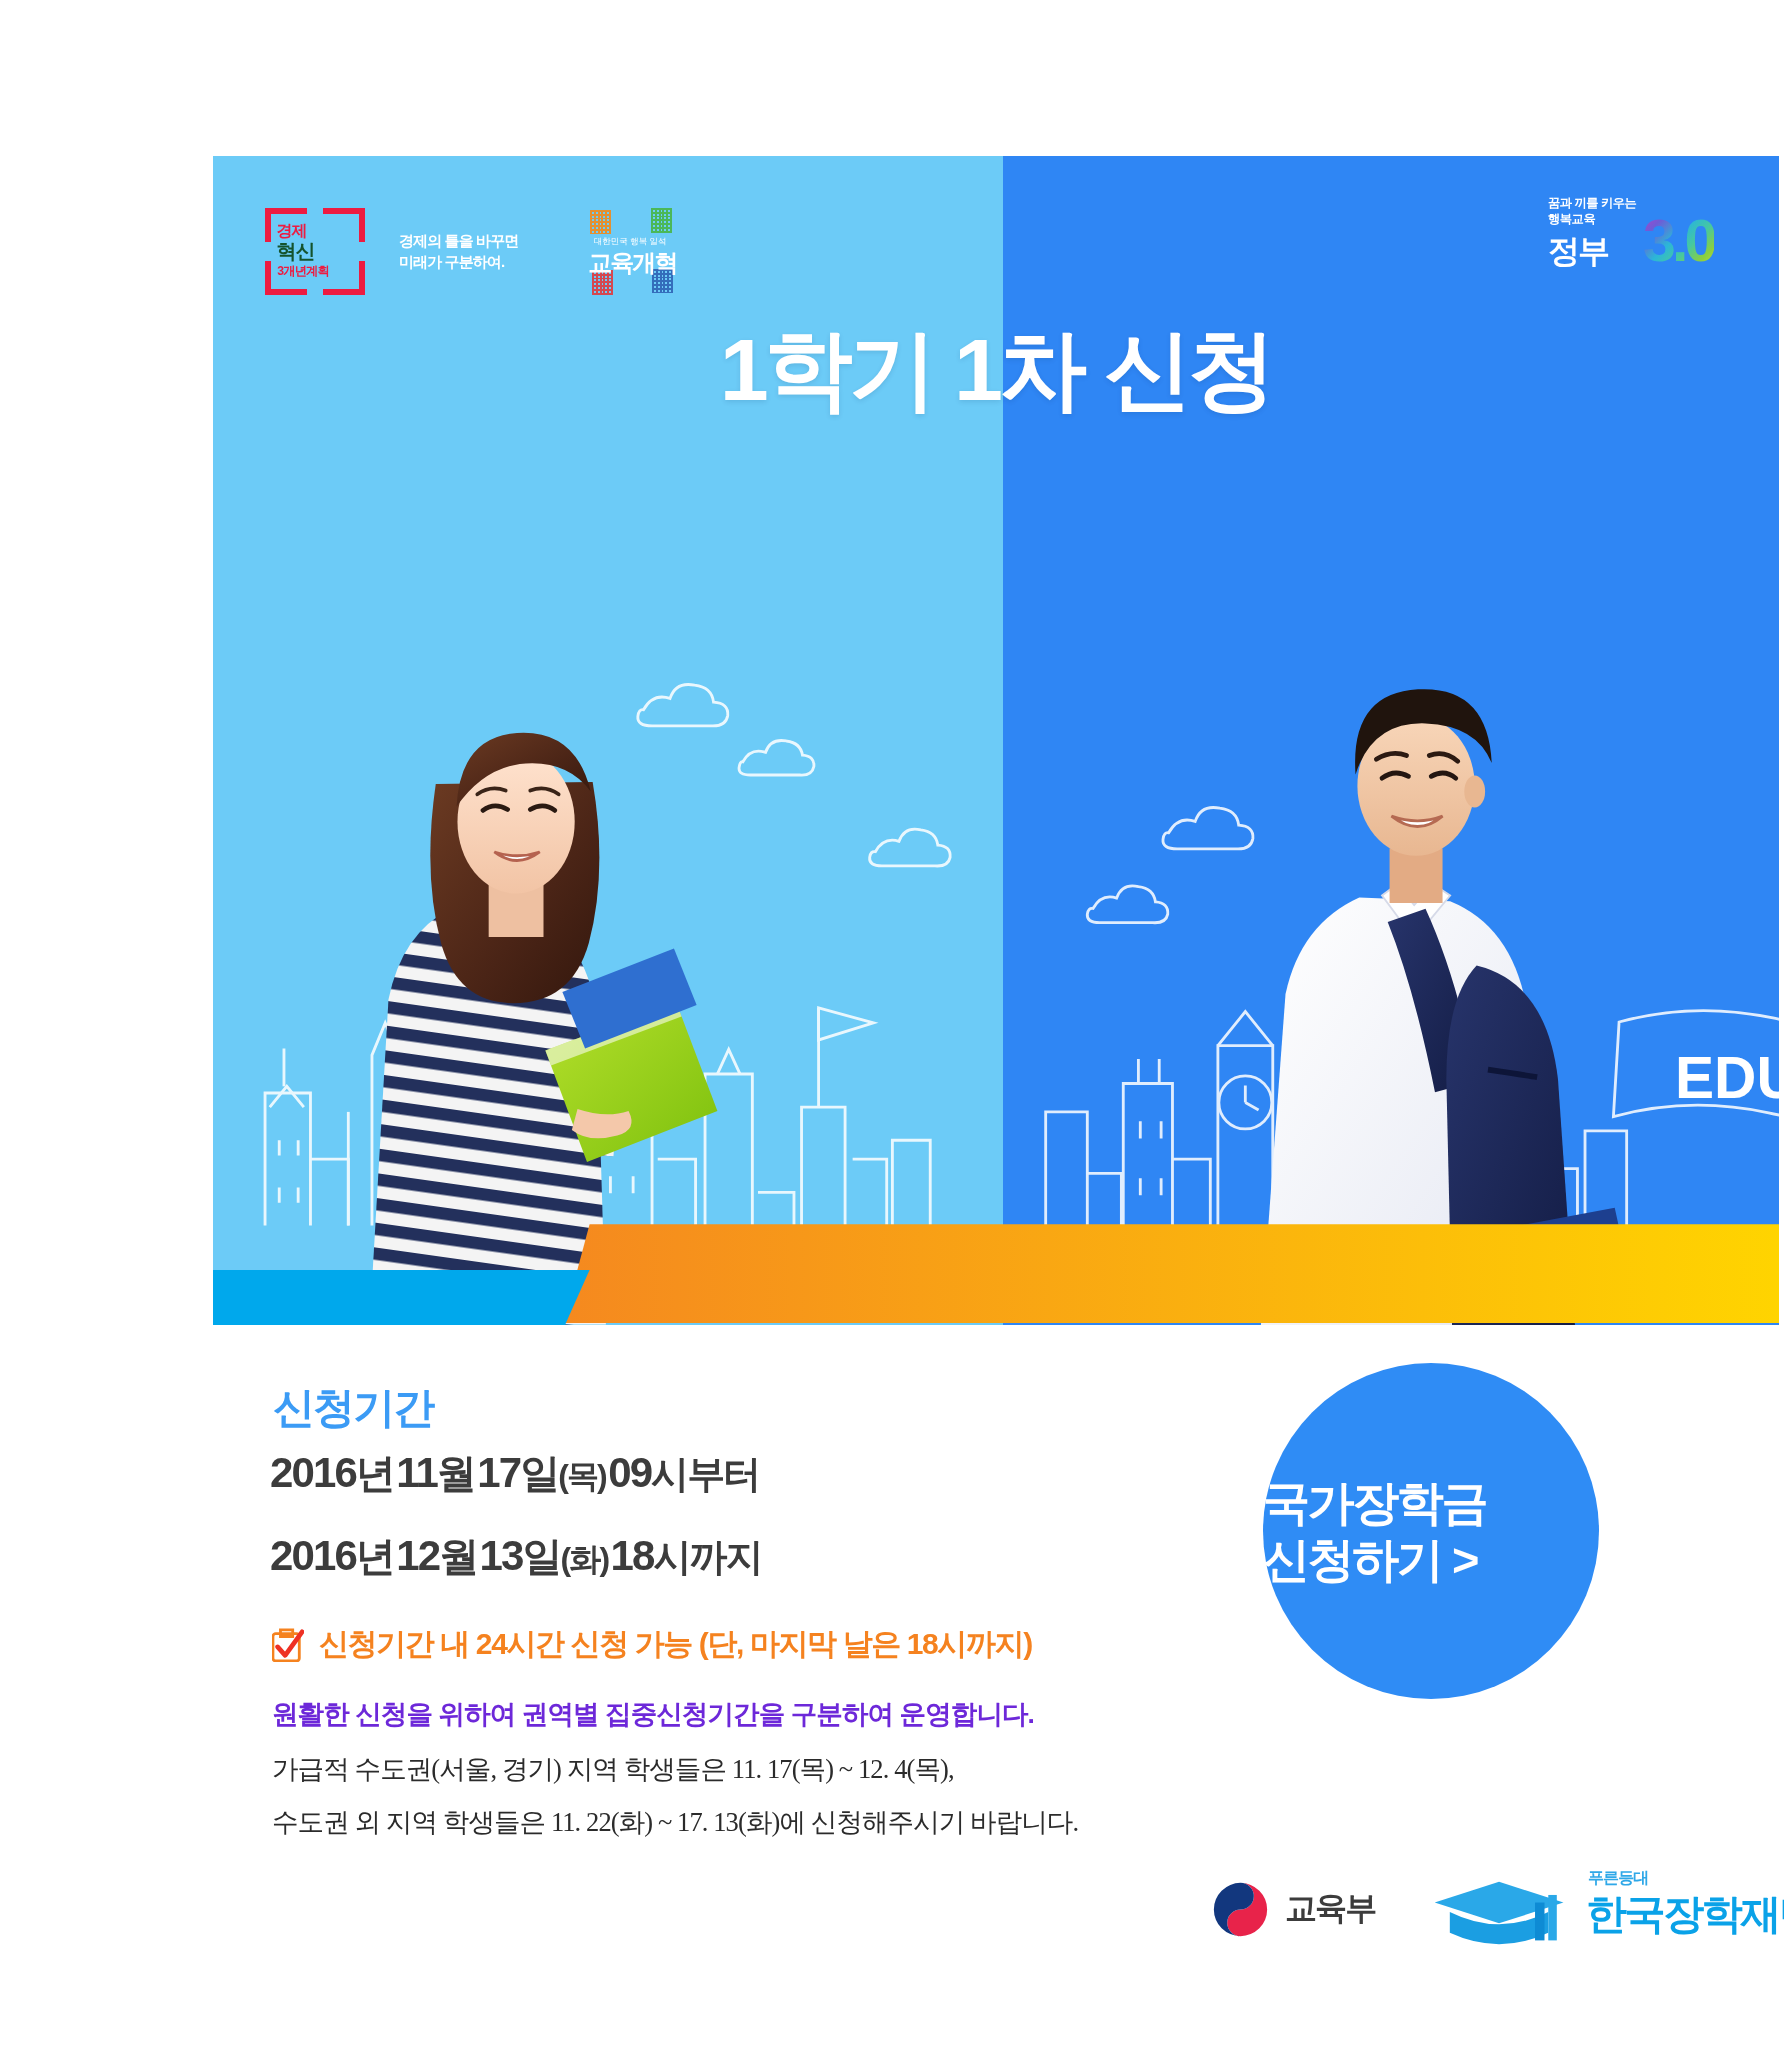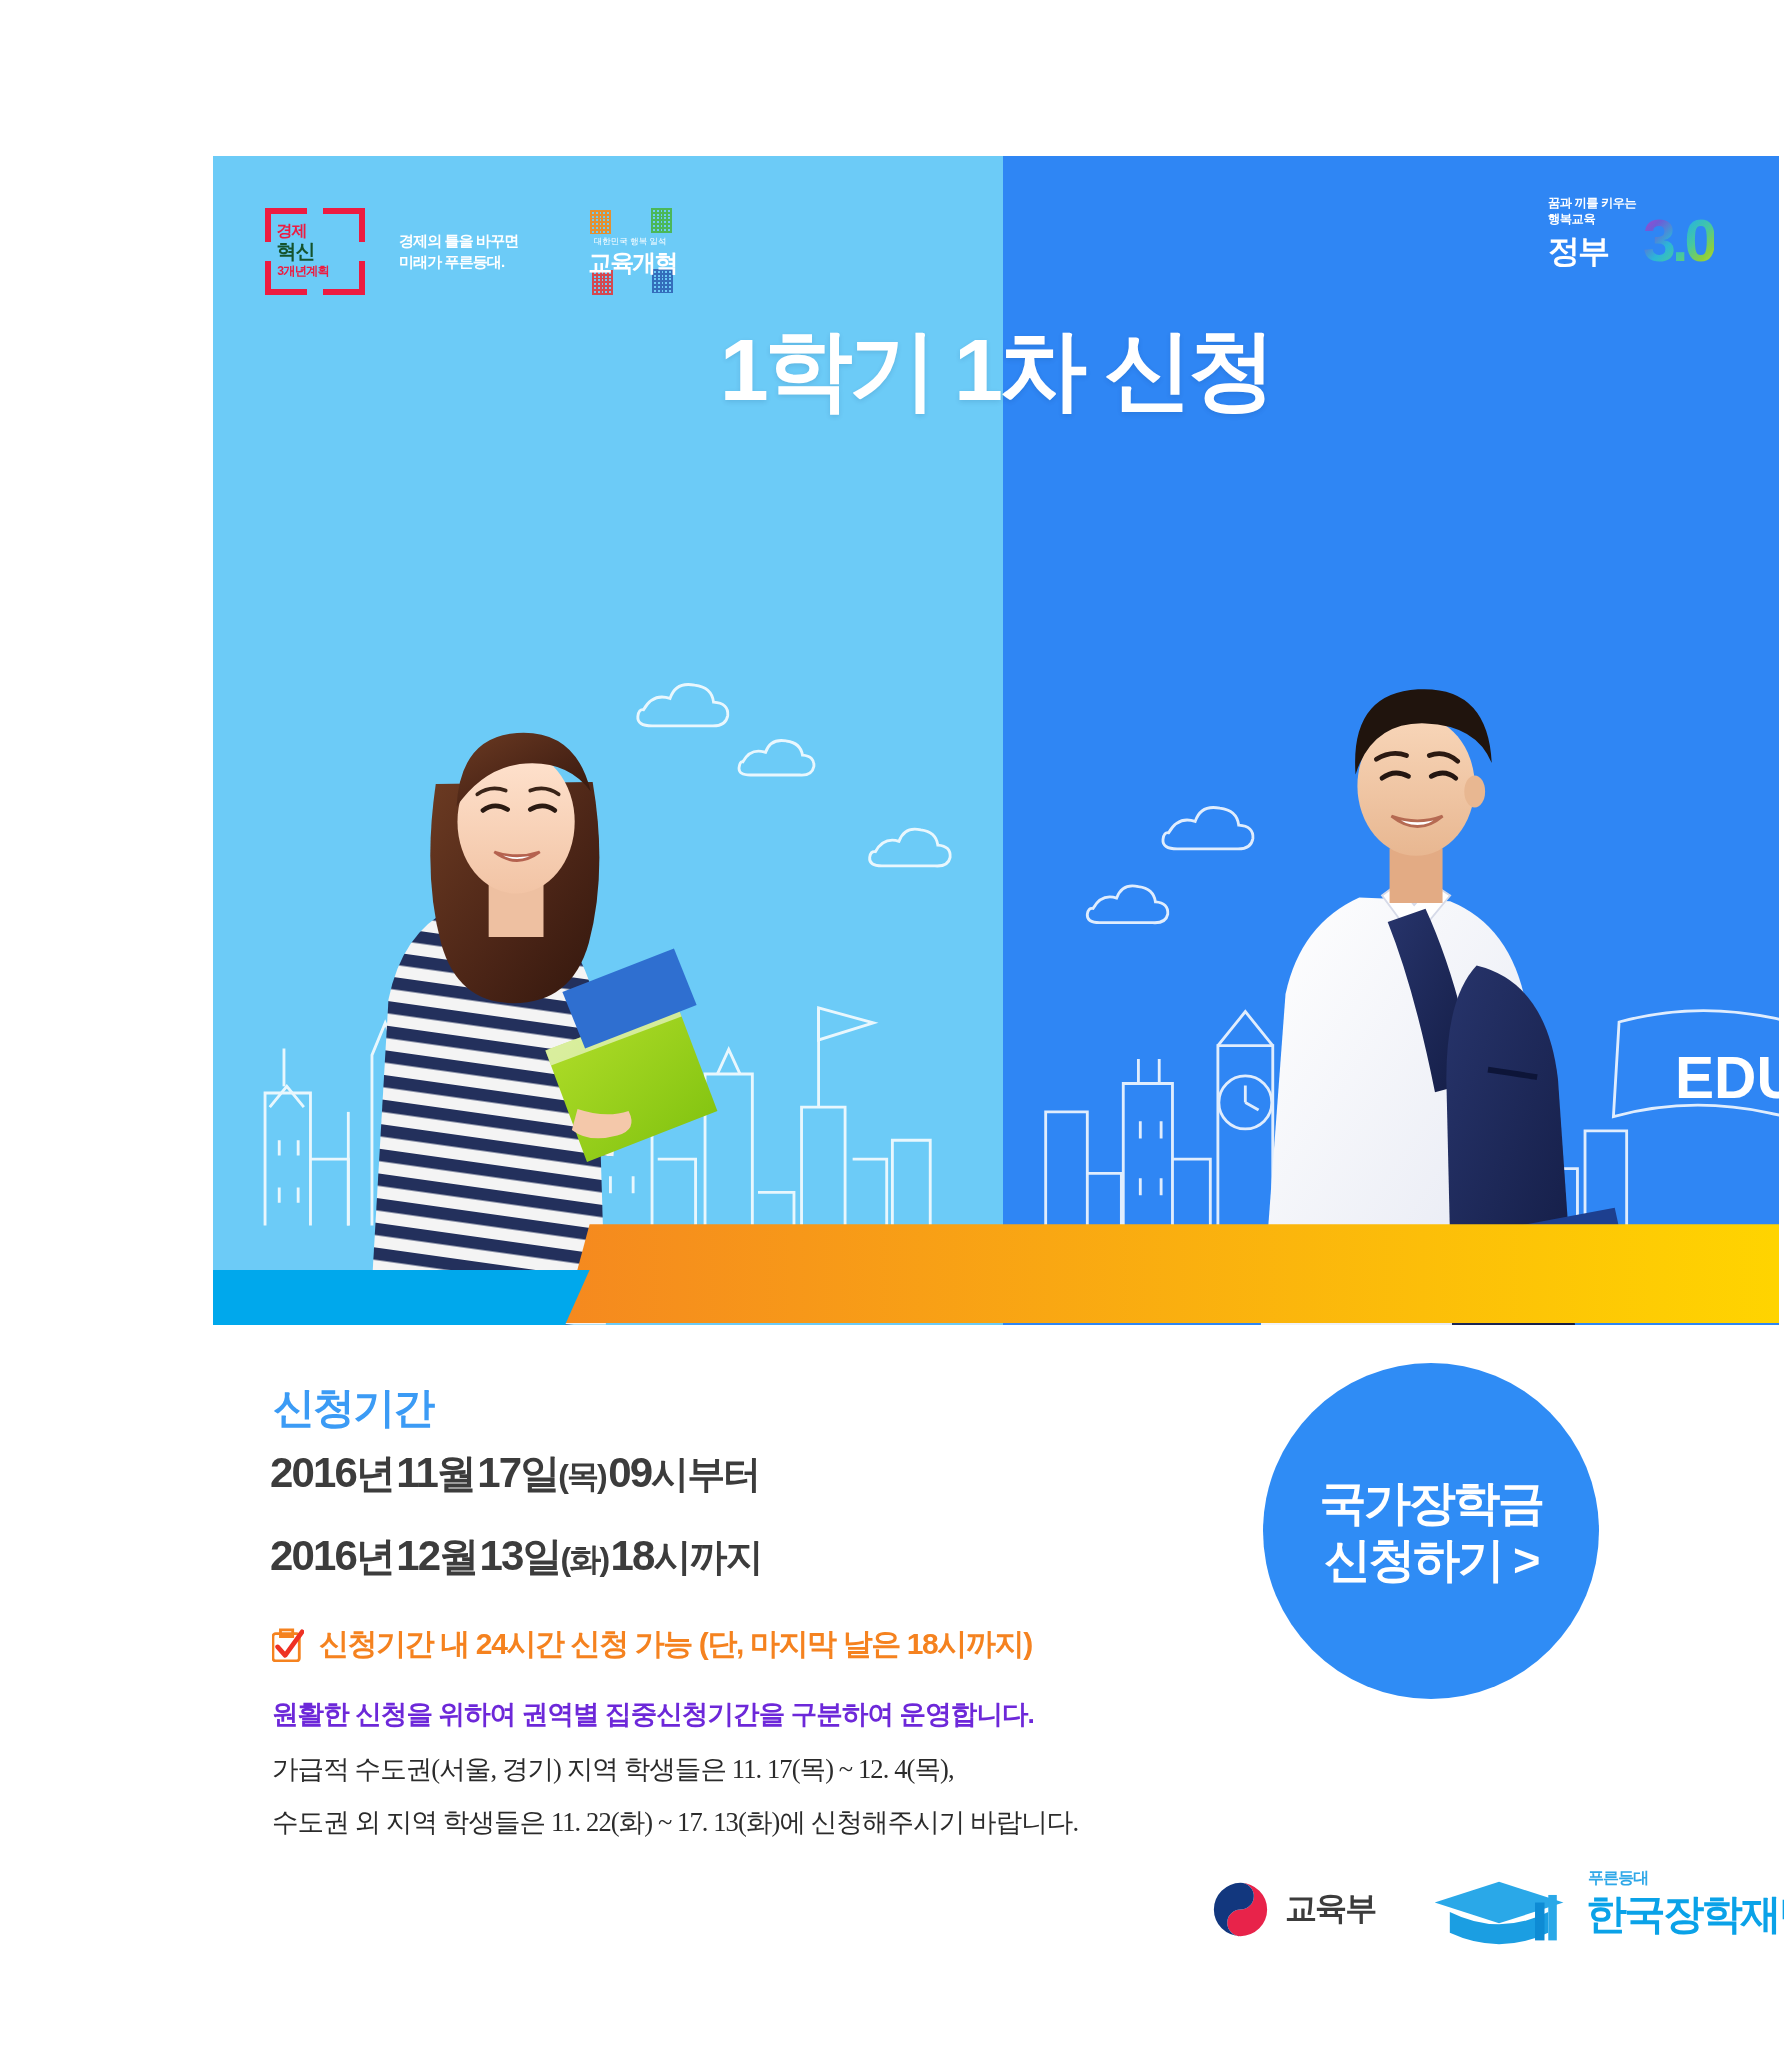--- a/index.html
+++ b/index.html
@@ -82,21 +82,21 @@
   .chk{width:32px;height:34px;position:relative;flex:none;}
   .note-text{font-size:30px;font-weight:bold;color:#f5821f;letter-spacing:-1.4px;white-space:nowrap;}
 
   .para{position:absolute;left:59px;font-size:26.5px;letter-spacing:-0.9px;white-space:nowrap;}
   .para.p1{top:352px;color:#6d28d9;font-weight:bold;}
   .para.p2{top:407px;color:#2b2b2b;font-family:"Liberation Serif","DejaVu Serif",serif;}
   .para.p3{top:460px;color:#2b2b2b;font-family:"Liberation Serif","DejaVu Serif",serif;}
 
   
   .cta{position:absolute;left:1050px;top:19px;width:336px;height:336px;border-radius:50%;
-       background:#2f8cf5;display:flex;flex-direction:column;align-items:center;justify-content:center;
+       background:#2f8cf5;display:flex;flex-direction:column;justify-content:center;
        color:#fff;font-weight:bold;font-size:47px;line-height:1.22;letter-spacing:-2.4px;cursor:pointer;}
   .cta div{white-space:nowrap;}
 
   
   .footer{position:absolute;left:0;top:1718px;width:1566px;height:123px;}
   .moe{position:absolute;left:998px;top:5.7px;display:flex;align-items:center;gap:15px;}
   .moe-name{font-size:32px;font-weight:bold;color:#3c3c3c;letter-spacing:-1.9px;}
   .kosaf{position:absolute;left:1216px;top:0px;width:341px;height:81px;}
   .kosaf-small{position:absolute;left:159px;top:-5.7px;font-size:16px;font-weight:bold;color:#2fa8e8;letter-spacing:-0.9px;}
   .kosaf-big{position:absolute;left:157px;top:13.2px;font-size:41px;font-weight:bold;color:#0aa2e8;letter-spacing:-2.4px;white-space:nowrap;}
@@ -182,21 +182,21 @@
         <span class="econ-brk brk-tl"></span>
         <span class="econ-brk brk-tr"></span>
         <span class="econ-brk brk-bl"></span>
         <span class="econ-brk brk-br"></span>
         <span class="econ-t1">경제</span>
         <span class="econ-t2">혁신</span>
         <span class="econ-t3">3개년계획</span>
       </div>
 
       <div class="econ-tag">경제의 틀을 바꾸면
-미래가 푸른등대.</div>
+미래가 구분하여.</div>
 
       <div class="edu-logo">
         <span class="px-block px-o"></span>
         <span class="px-block px-g"></span>
         <span class="px-block px-r"></span>
         <span class="px-block px-b"></span>
         <span class="edu-small">대한민국 행복 일석</span>
         <span class="edu-big">교육개혁</span>
       </div>
     </div>

